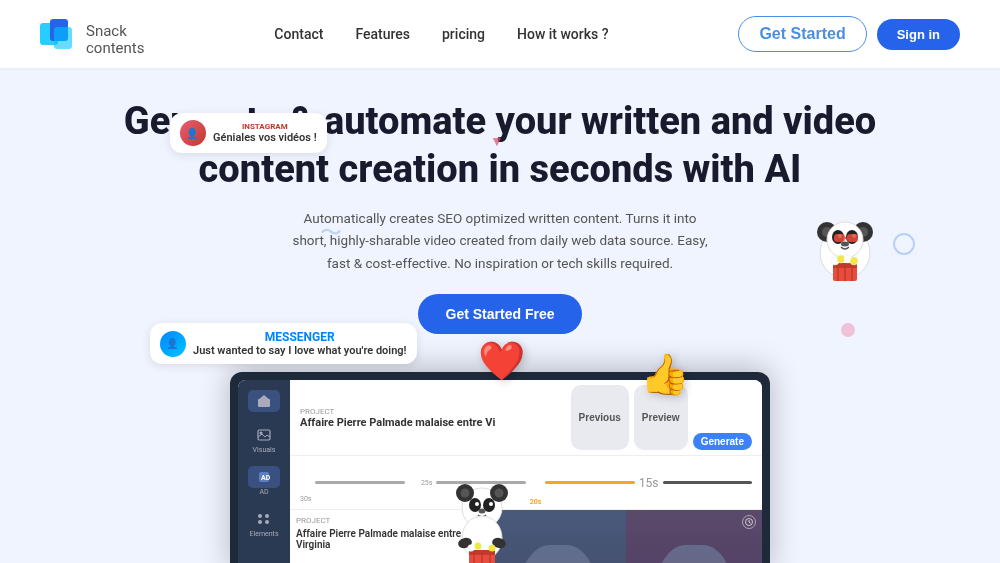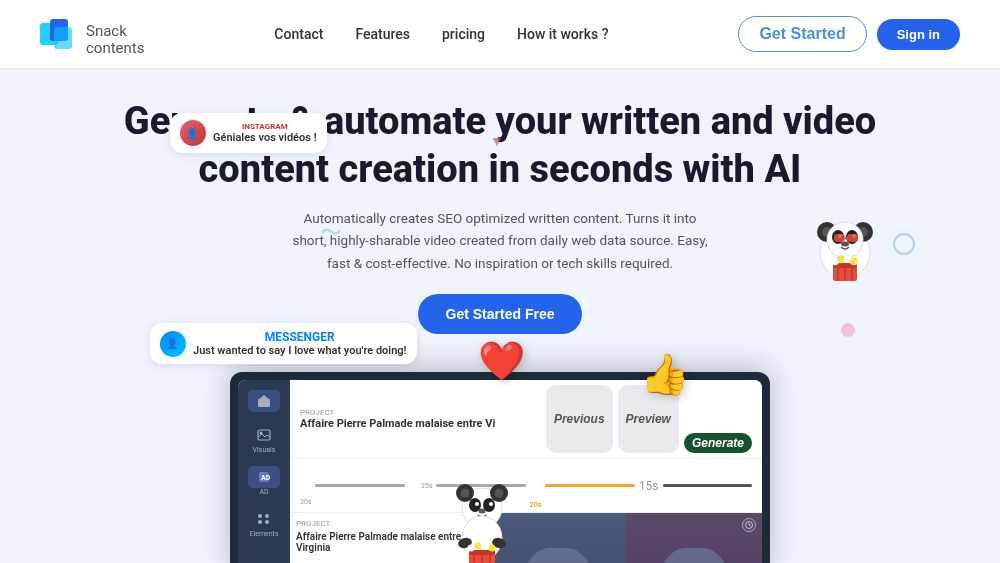--- a/index.html
+++ b/index.html
@@ -295,29 +295,28 @@
       font-weight: 700;
       color: #333;
     }
     .dash-top-actions {
       display: flex;
       gap: 5px;
     }
     .dash-btn-sm {
       padding: 3px 8px;
       border-radius: 10px;
-      font-size: 12px;
+      font-size: 10px;
       font-weight: 600;
       cursor: pointer;
       border: none;
-      font-style: italic;
     }
     .dash-btn-prev { background: #e8eaf0; color: #555; }
     .dash-btn-prev2 { background: #e8eaf0; color: #555; }
-    .dash-btn-gen { background: #14532d; color: white; margin-top: 48px; }
+    .dash-btn-gen { background: #3b82f6; color: white; margin-top: 48px; }
 
     .dash-content-area {
       display: flex;
       flex: 1;
       gap: 0;
     }
     .dash-left-panel {
       width: 200px;
       padding: 6px;
       border-right: 1px solid #dde;

